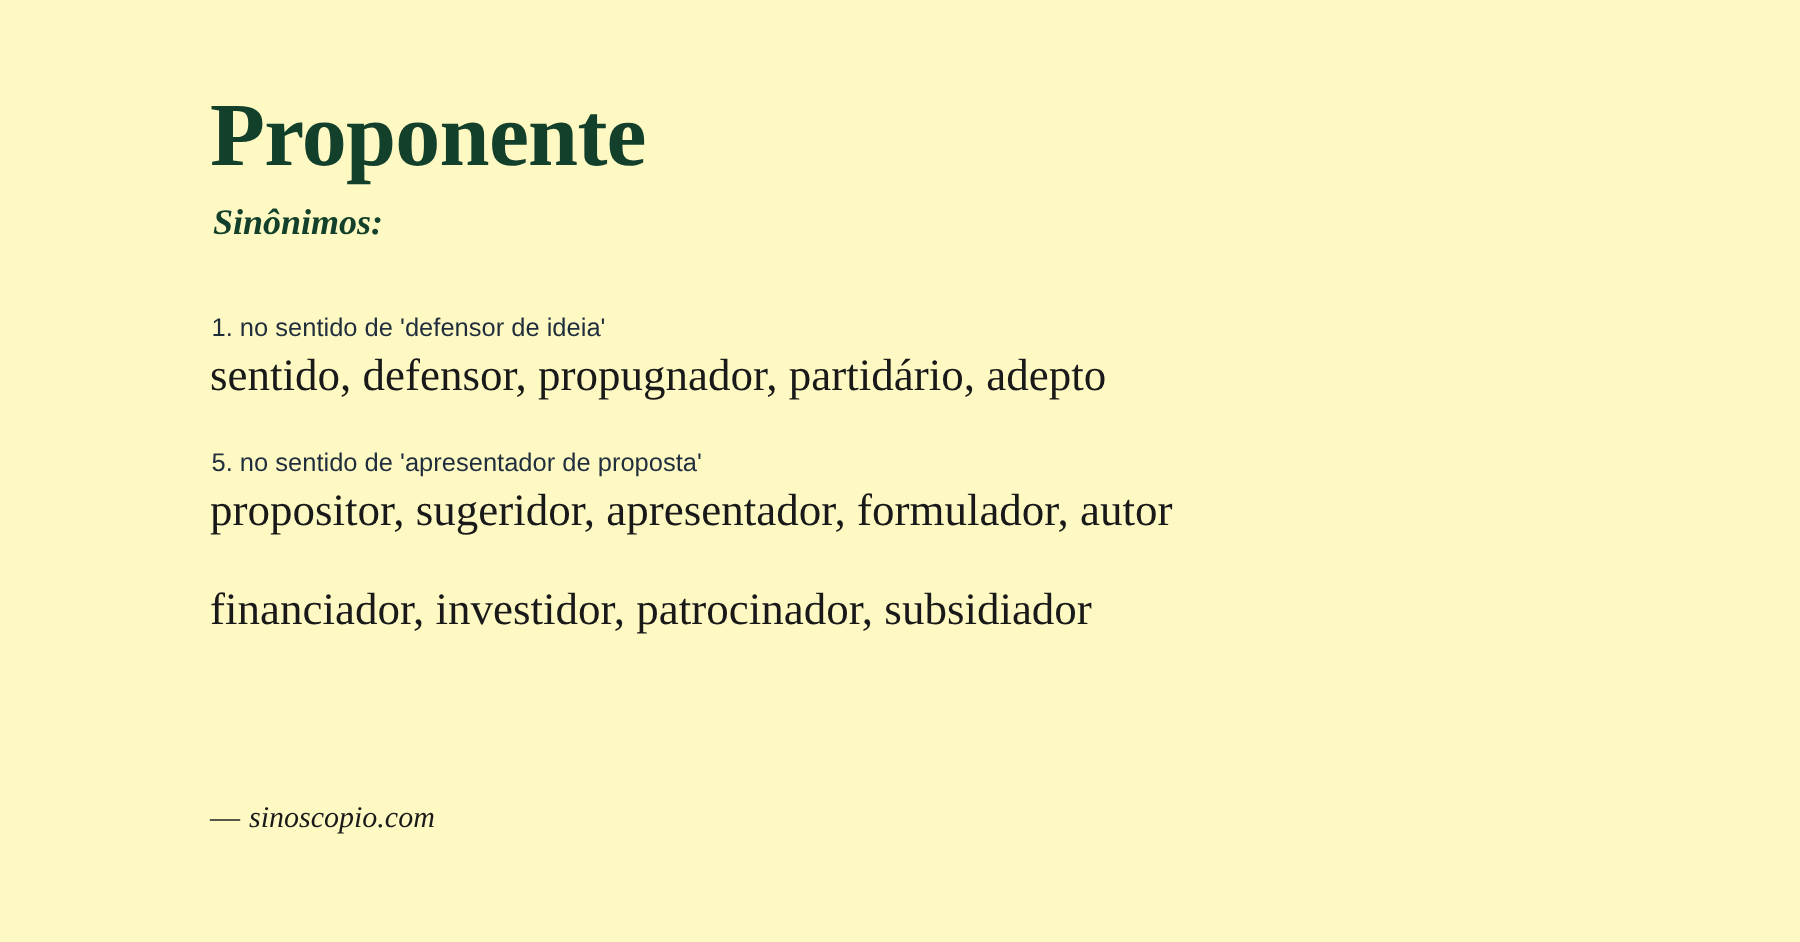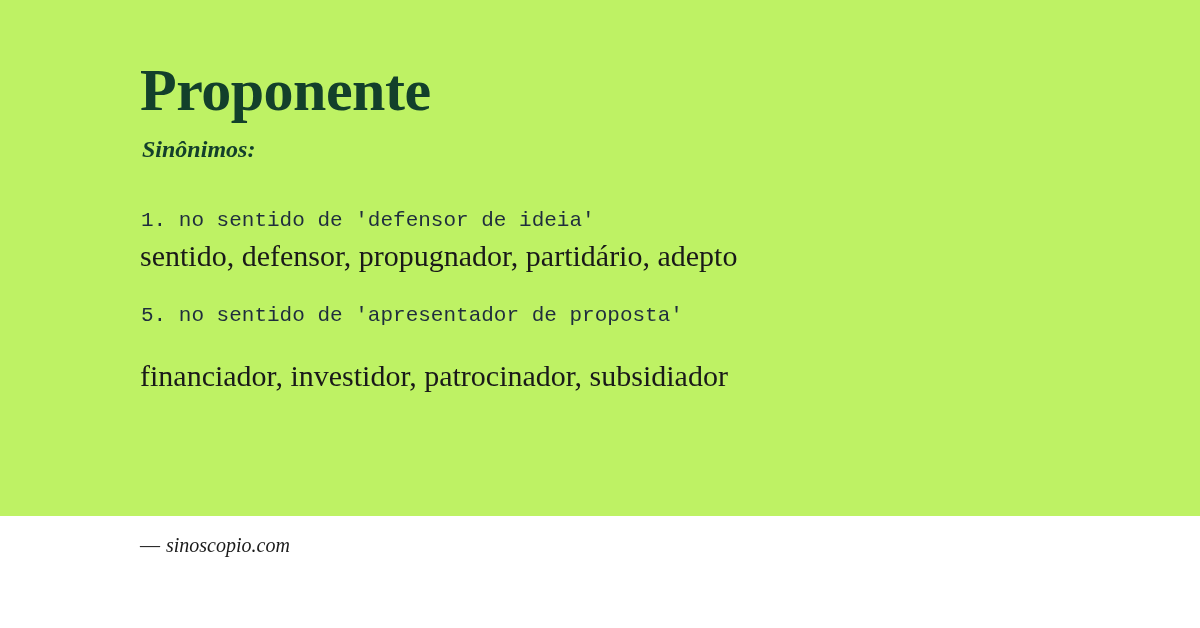--- a/index.html
+++ b/index.html
@@ -12,24 +12,24 @@
     width: 1200px;
     height: 628px;
     background: #ffffff;
     font-family: "Liberation Serif", "DejaVu Serif", serif;
     overflow: hidden;
   }
 
   .card {
     position: relative;
     width: 1200px;
-    height: 516px;
+    height: 628px;
     box-sizing: border-box;
     padding: 0 140px;
-    background: #bef264;
+    background: #fef9c3;
   }
 
   
   .header {
     position: absolute;
     left: 140px;
     top: 58px;
     right: 60px;
   }
 
@@ -64,22 +64,22 @@
 
   .sense-block {
     margin-bottom: 28px;
   }
 
   .sense-block:last-child {
     margin-bottom: 0;
   }
 
   .sense-label {
-    font-family: Liberation Mono, monospace;
-    font-size: 21px;
+    font-family: Liberation Sans, sans-serif;
+    font-size: 17px;
     font-weight: normal;
     line-height: 1.25;
     color: #1f2d3d;
     margin: 0 0 3px 1px;
     white-space: nowrap;
   }
 
   .sense-words {
     font-family: "Liberation Serif", "DejaVu Serif", serif;
     font-size: 30px;
@@ -123,20 +123,21 @@
 
   <div class="senses">
 
     <div class="sense-block">
       <div class="sense-label">1. no sentido de 'defensor de ideia'</div>
       <div class="sense-words">sentido, defensor, propugnador, partidário, adepto</div>
     </div>
 
     <div class="sense-block">
       <div class="sense-label">5. no sentido de 'apresentador de proposta'</div>
+      <div class="sense-words">propositor, sugeridor, apresentador, formulador, autor</div>
     </div>
 
     <div class="sense-block">
       <div class="sense-words">financiador, investidor, patrocinador, subsidiador</div>
     </div>
 
   </div>
 
   <div class="footer">
     <div class="attribution">

